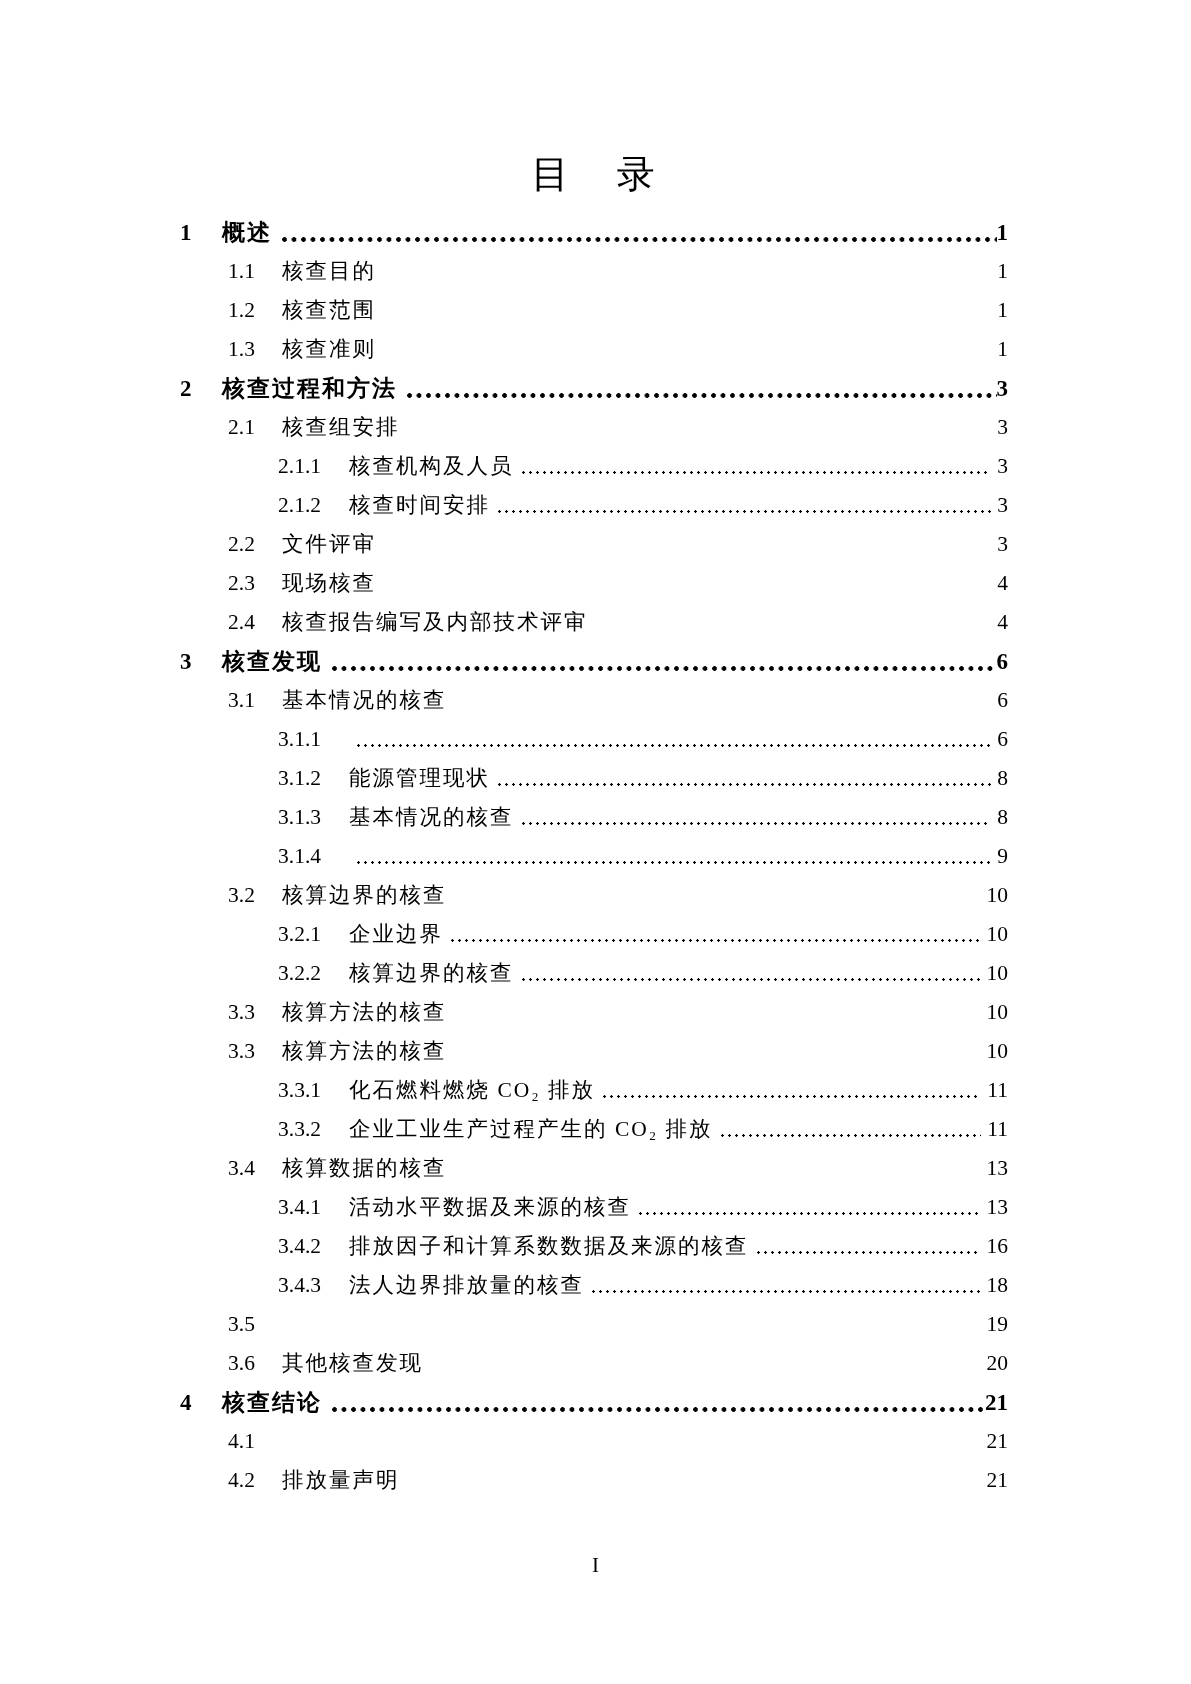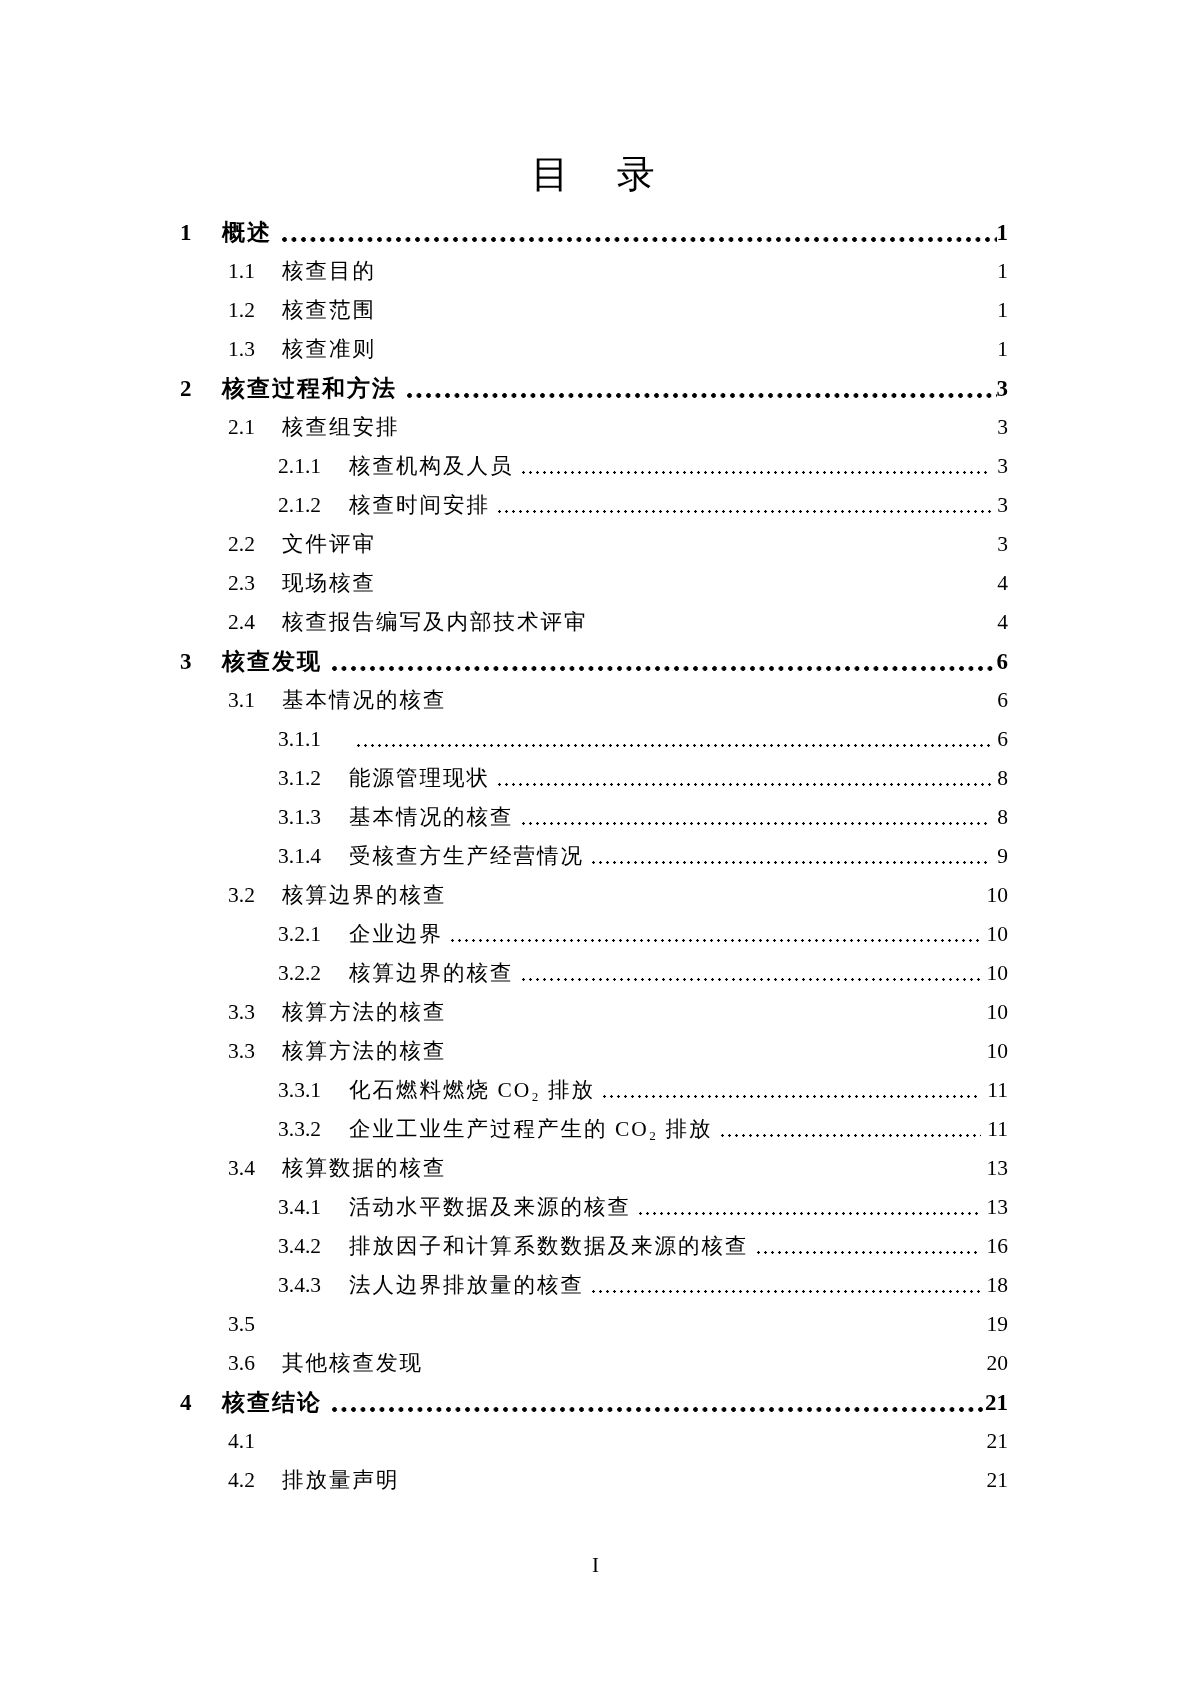--- a/index.html
+++ b/index.html
@@ -174,21 +174,20 @@
     <span class="pg">8</span>
   </div>
       <div class="row l3">
     <span class="num">3.1.3</span>
     <span class="label">基本情况的核查</span>
     <span class="leader"></span>
     <span class="pg">8</span>
   </div>
       <div class="row l3">
     <span class="num">3.1.4</span>
-    <span class="label">受核查方生产经营情况</span>
     <span class="leader"></span>
     <span class="pg">9</span>
   </div>
       <div class="row l2">
     <span class="num">3.2</span>
     <span class="label">核算边界的核查</span>
     <span class="leader"></span>
     <span class="pg">10</span>
   </div>
       <div class="row l3">

